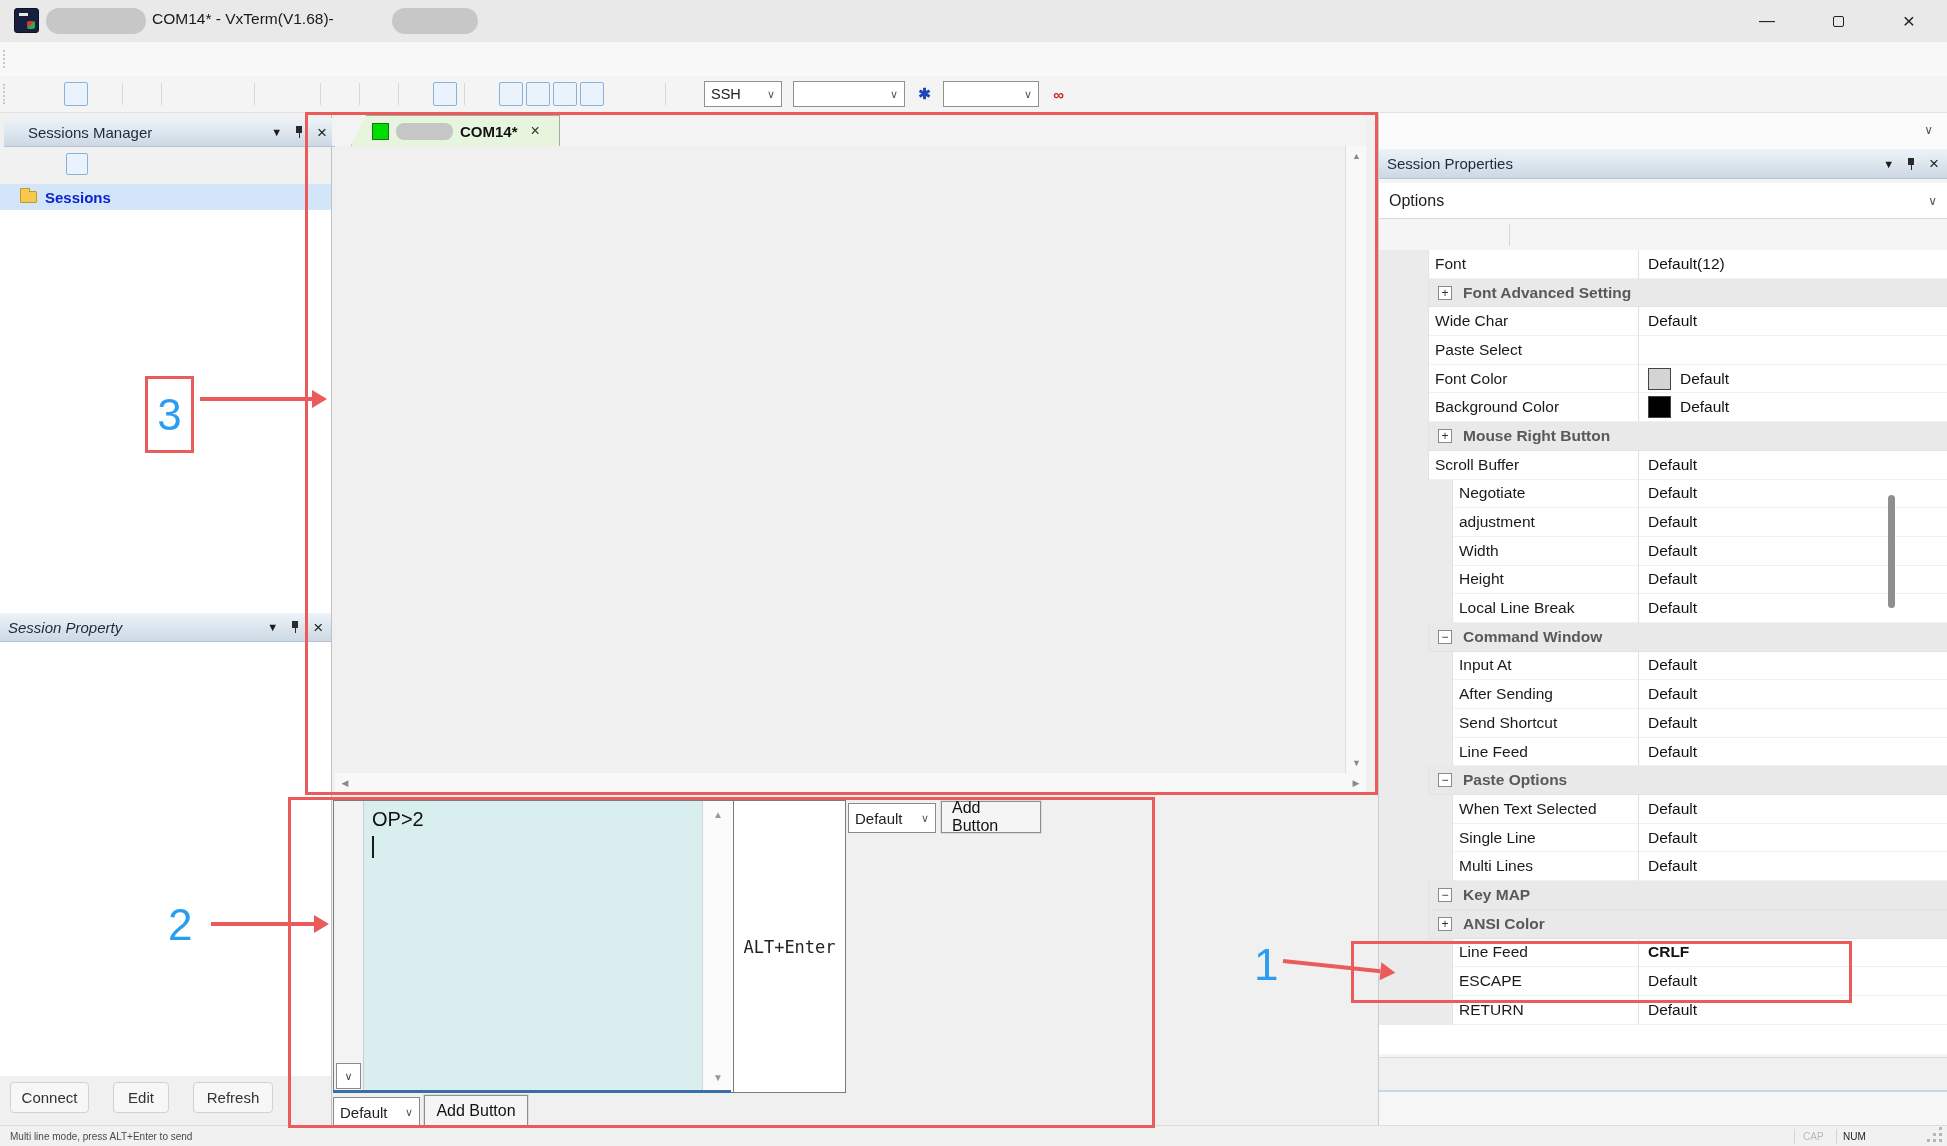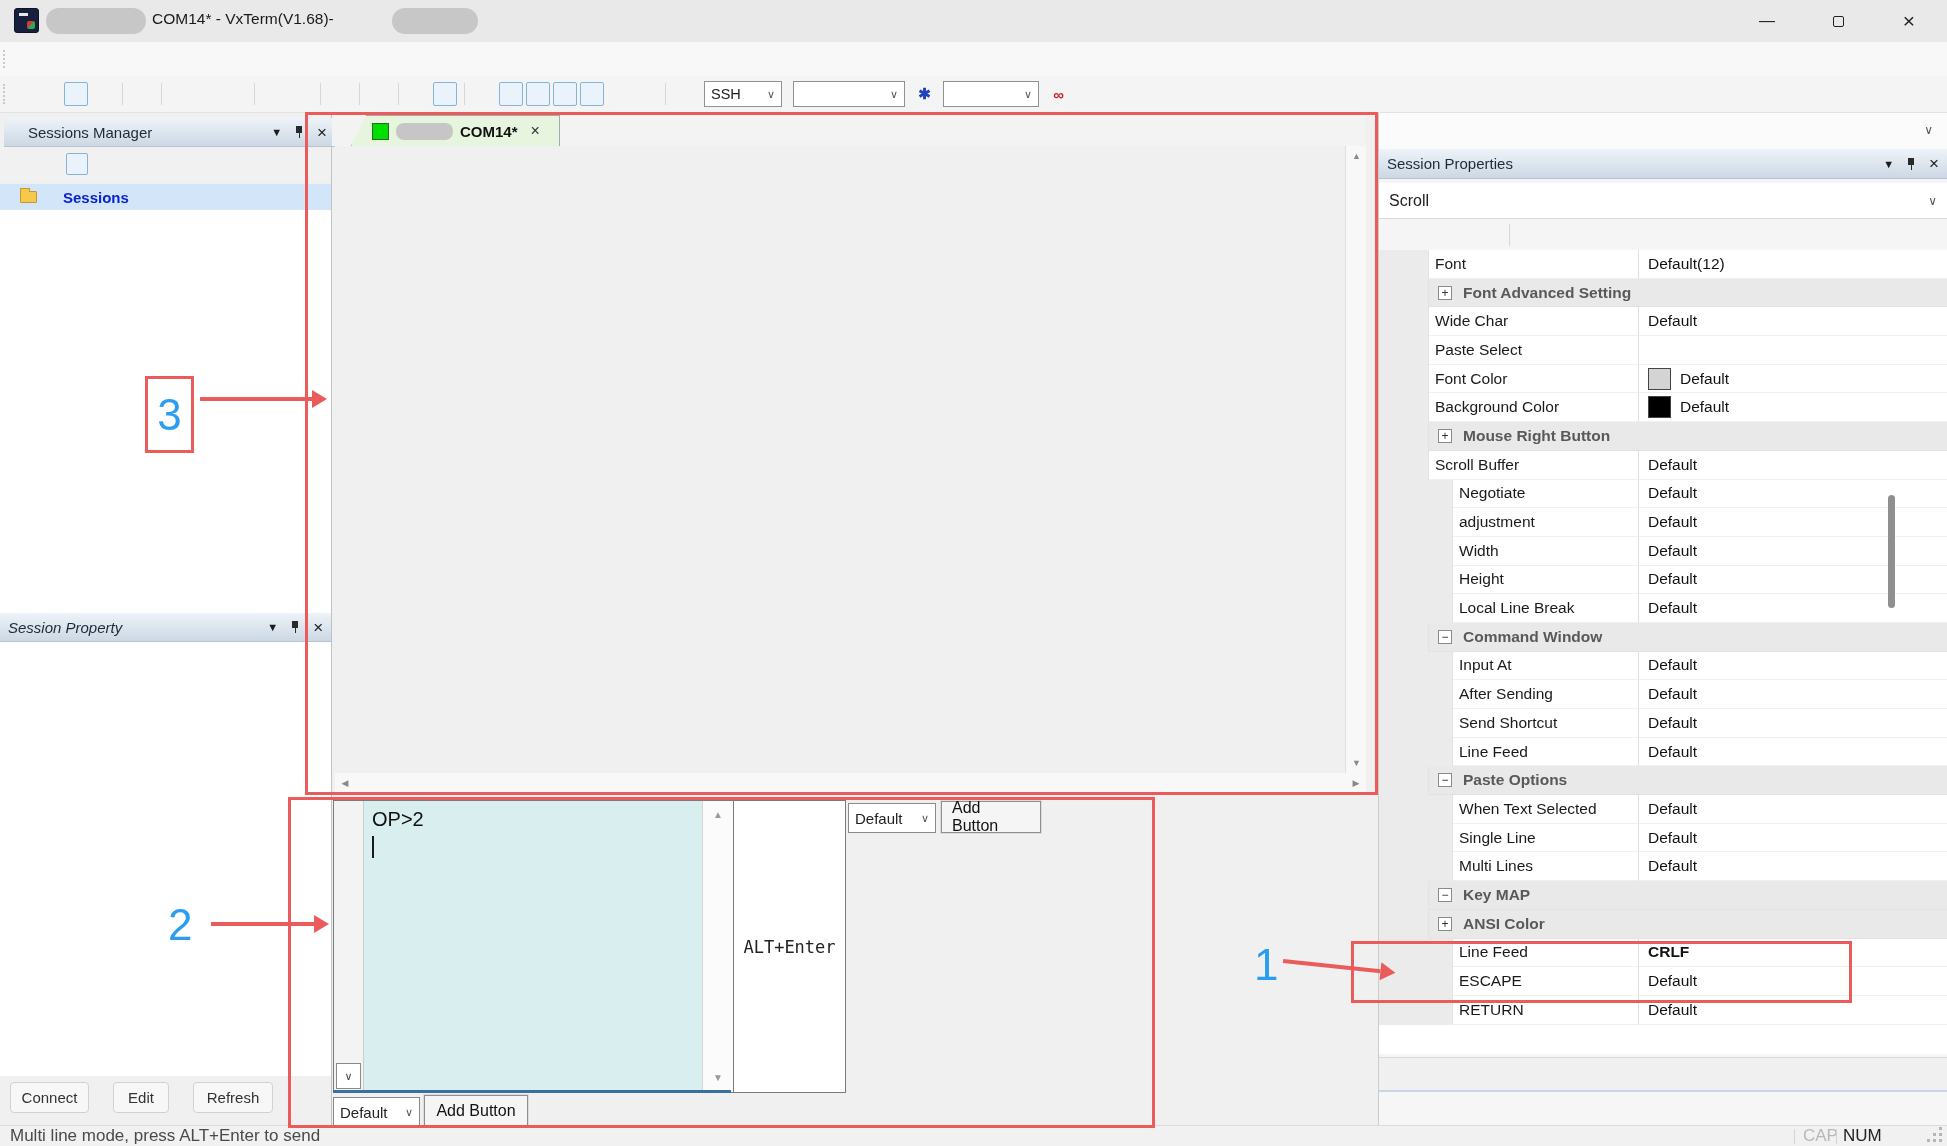--- a/index.html
+++ b/index.html
@@ -45,21 +45,21 @@
   .hdr-close{font-size:17px;color:#1c1c1c;line-height:1;}
   .pin-icon{position:relative;width:11px;height:14px;display:inline-block;}
   .pin-icon::before{content:"";position:absolute;left:2px;top:1px;width:6px;height:7px;background:#2a2a2a;}
   .pin-icon::after{content:"";position:absolute;left:4.5px;top:8px;width:1.6px;height:5px;background:#2a2a2a;}
 
   
   .left-bg{position:absolute;left:0;top:113px;width:332px;height:1012px;background:#f0f0f0;border-right:1px solid #c2c2c2;}
   .sm-header{left:4px;top:118px;width:331px;padding-left:24px;}
   .sm-toolbar{position:absolute;left:0;top:147px;width:331px;height:33px;background:#f1f1f1;display:flex;align-items:center;padding-left:8px;gap:7px;}
   .sm-toolbar .tb-icon{width:22px;height:22px;font-size:14px;}
-  .sessions-row{position:absolute;left:0;top:184px;width:331px;height:26px;background:#d3e5f8;display:flex;align-items:center;padding-left:20px;gap:26px;}
+  .sessions-row{position:absolute;left:0;top:184px;width:331px;height:26px;background:#d3e5f8;display:flex;align-items:center;padding-left:20px;gap:8px;}
   .folder-icon{position:relative;width:17px;height:12px;background:#f6c84c;border:1px solid #c3992e;border-radius:1px;}
   .folder-icon::before{content:"";position:absolute;left:-1px;top:-4px;width:8px;height:3px;background:#f6c84c;border:1px solid #c3992e;border-bottom:none;border-radius:1px 1px 0 0;}
   .sessions-label{font-size:15px;font-weight:bold;color:#0b23cc;}
   .sm-body{position:absolute;left:0;top:210px;width:331px;height:403px;background:#fff;}
   .sp-header{left:0;top:613px;width:331px;font-style:italic;}
   .sp-body{position:absolute;left:0;top:642px;width:331px;height:434px;background:#fff;}
   .left-buttons{position:absolute;left:0;top:1080px;width:331px;height:34px;display:flex;align-items:center;padding-left:10px;gap:24px;}
   .lbtn{height:31px;border:1px solid #d2d2d2;border-radius:4px;background:#f7f7f7;color:#333;font-size:15px;display:inline-flex;align-items:center;justify-content:center;}
   .btn-connect{width:79px;}
   .btn-edit{width:56px;}
@@ -128,21 +128,21 @@
   .grid-row.expanded .expander::before{content:"−";}
   .grid-row.bold-value .row-value{font-weight:bold;}
   .swatch{display:none;width:23px;height:22px;border:1px solid #444;margin-right:9px;flex:none;}
   .swatch.show{display:inline-block;}
   .grid-scroll-thumb{position:absolute;left:1888px;top:495px;width:7px;height:113px;background:#8f8f8f;border-radius:4px;}
   .rp-bottom-line{position:absolute;left:1379px;top:1057px;width:568px;height:1px;background:#d8d8d8;}
   .rp-bottom-a{position:absolute;left:1379px;top:1058px;width:568px;height:32px;background:#f0f0f0;}
   .rp-bottom-b{position:absolute;left:1379px;top:1090px;width:568px;height:35px;background:#f6f6f6;border-top:2px solid #c9d6ea;}
 
   
-  .statusbar{position:absolute;left:0;top:1125px;width:1947px;height:21px;background:#f1f1f1;border-top:1px solid #dcdcdc;display:flex;align-items:center;font-size:17px;color:#4a4a4a;}
+  .statusbar{position:absolute;left:0;top:1125px;width:1947px;height:21px;background:#f1f1f1;border-top:1px solid #dcdcdc;display:flex;align-items:center;font-size:10px;color:#4a4a4a;}
   .status-msg{position:absolute;left:10px;}
   .status-sep{position:absolute;top:3px;width:1px;height:15px;background:#d4d4d4;}
   .sep-1{left:1794px;} .sep-2{left:1836px;}
   .status-cap{position:absolute;left:1803px;color:#b8b8b8;}
   .status-num{position:absolute;left:1843px;color:#222;}
   .grip{position:absolute;right:5px;bottom:4px;width:14px;height:14px;}
   .grip::before{content:"";position:absolute;right:0;bottom:0;width:3px;height:3px;background:#b5b5b5;box-shadow:-6px 0 #b5b5b5,-12px 0 #b5b5b5,0 -6px #b5b5b5,0 -12px #b5b5b5,-6px -6px #b5b5b5;}
 
   
   .anno{position:absolute;z-index:40;}
@@ -336,21 +336,21 @@
   </div>
   <div class="pane-header rp-header">
     <span>Session Properties</span>
     <span class="hdr-btns">
       <span class="hdr-arrow">▼</span>
       <span class="pin-icon"></span>
       <span class="hdr-close">×</span>
     </span>
   </div>
   <div class="rp-combo">
-    <span>Scroll</span>
+    <span>Options</span>
     <span class="caret">∨</span>
   </div>
   <div class="rp-toolbar">
 
   <span class="tb-icon" style="color: rgb(68, 80, 122);"></span>
       <span class="tb-icon" style="color: rgb(34, 68, 187);"></span>
       <span class="tb-icon" style="color: rgb(34, 51, 153);"></span>
       <span class="tb-icon" style="color: rgb(34, 51, 119);"></span>
       <span class="tb-sep"></span>
       <span class="tb-icon" style="color: rgb(204, 34, 34);"></span>

